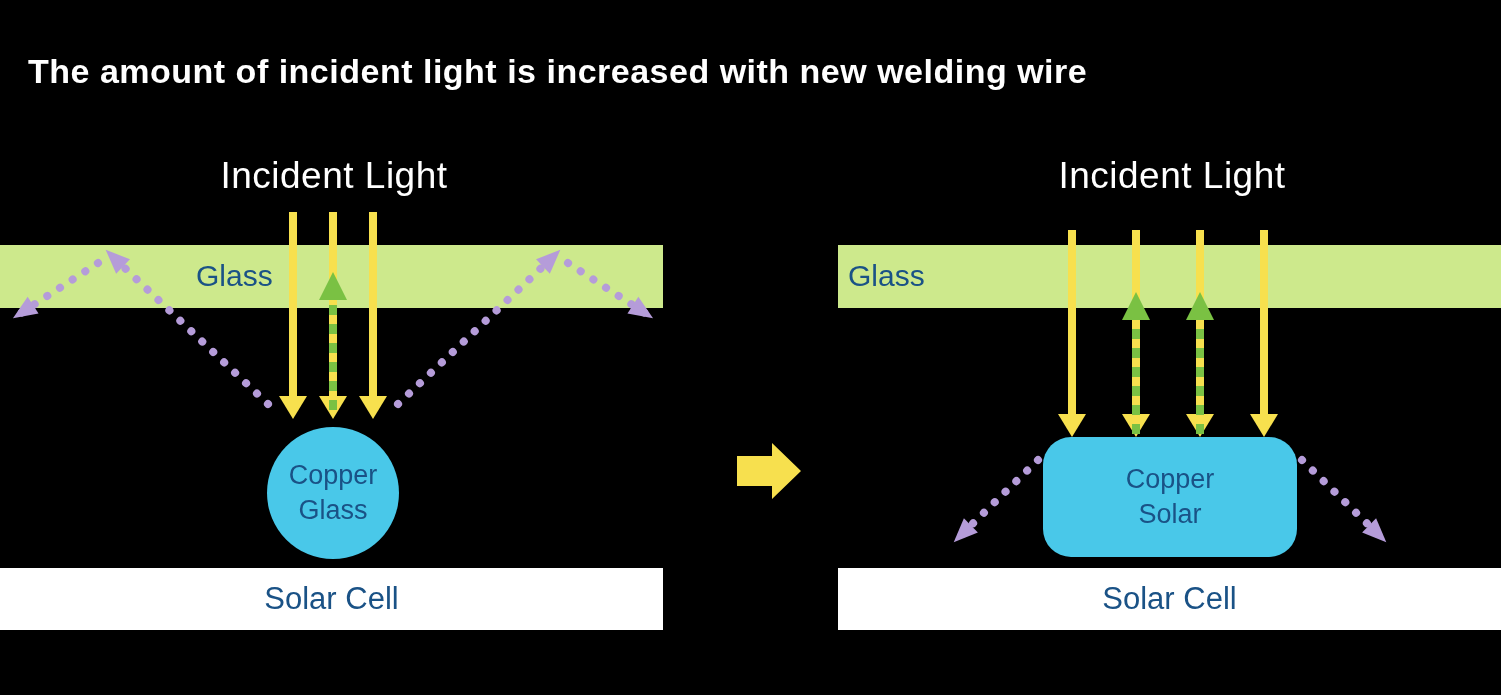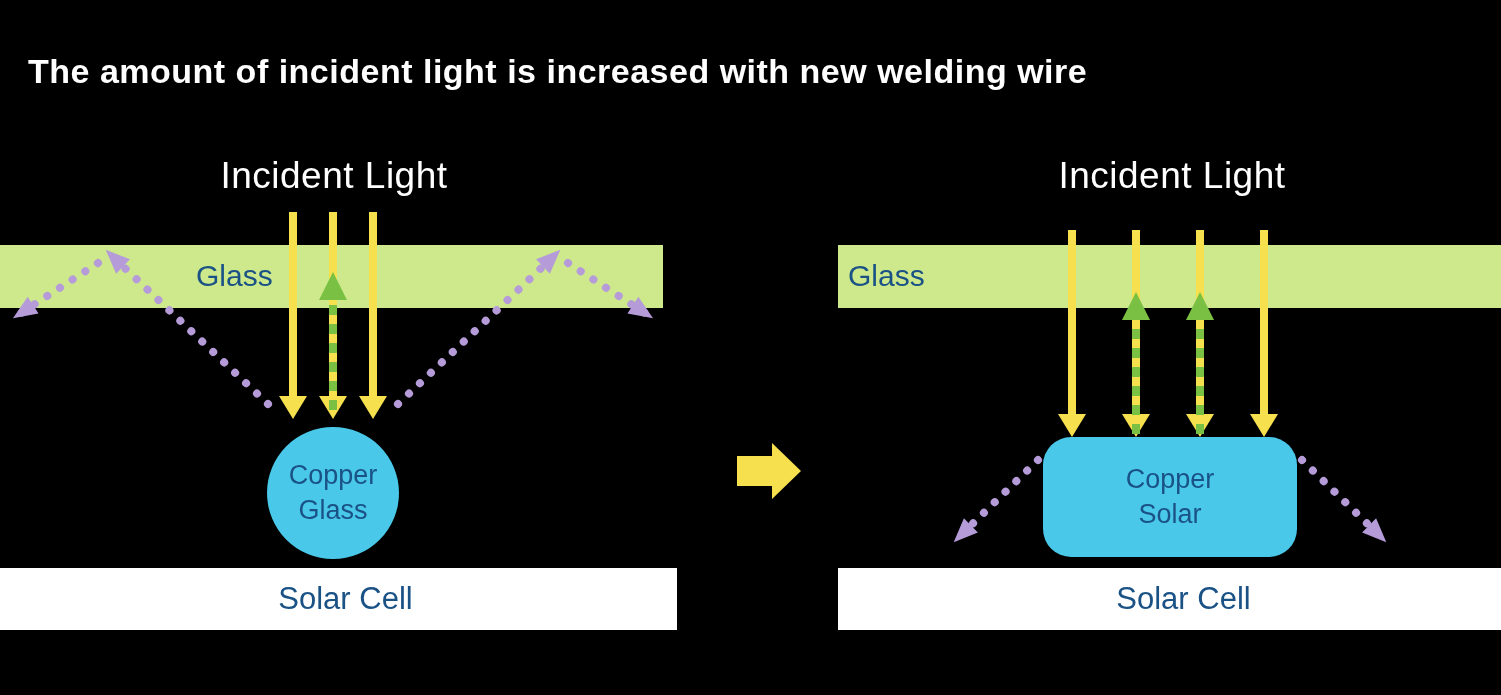--- a/index.html
+++ b/index.html
@@ -74,21 +74,21 @@
     color: var(--label-text, #1a5286);
     font-size: 27px; font-weight: 500; line-height: 1.3;
     text-align: center;
   }
 
   .solar-cell {
     top: 568px; height: 62px;
     background: var(--solar-cell, #ffffff);
     display: flex; align-items: center; justify-content: center;
     color: var(--label-text, #1a5286);
-    font-size: 31px; font-weight: 500; padding-left: 14px;
+    font-size: 31px; font-weight: 500;
   }
   .solar-left  { left: 0; width: 663px; }
   .solar-right { left: 838px; width: 663px; }
 
   #arrows {
     left: 0; top: 0;
     width: 1501px; height: 695px;
     pointer-events: none;
   }
   .yellow-stroke { stroke: var(--yellow, #f7e04e); }

